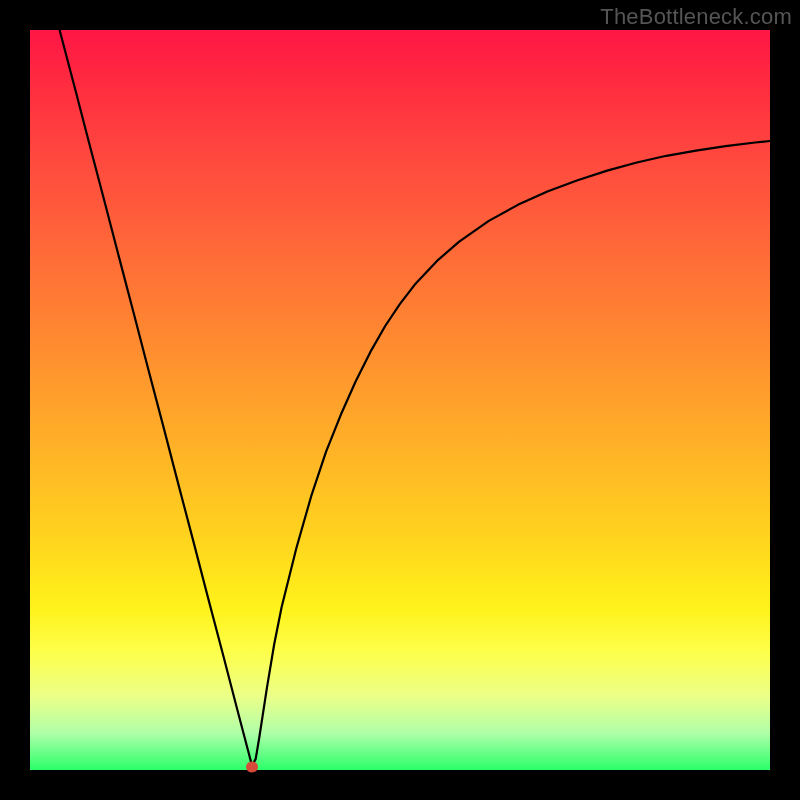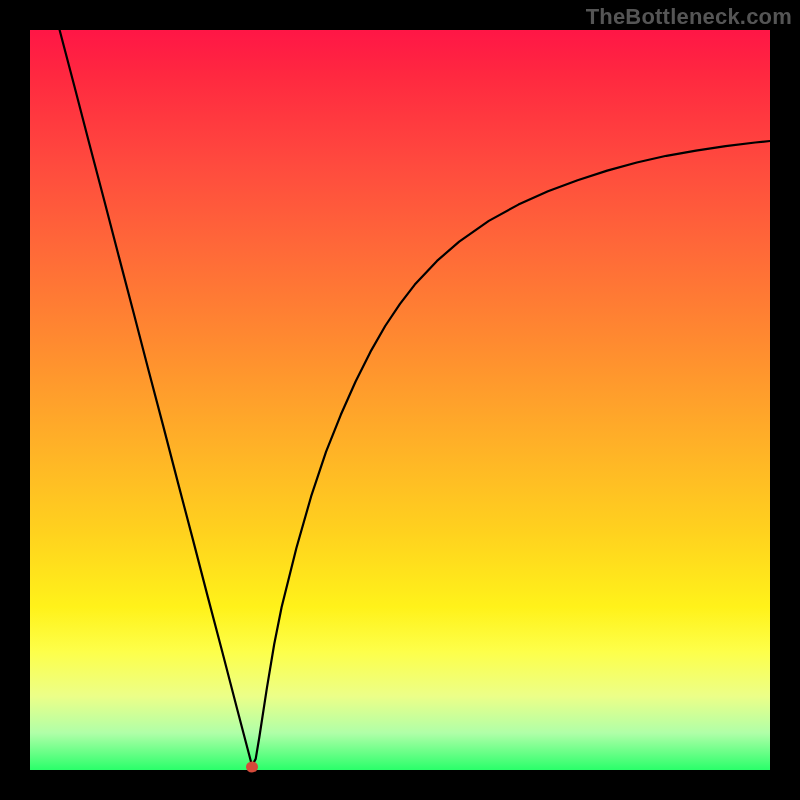--- a/index.html
+++ b/index.html
@@ -45,21 +45,21 @@
     width: 740px;
     height: 740px;
     overflow: visible;
   }
   .watermark {
     position: absolute;
     top: 4px;
     right: 8px;
     color: #555;
     font-size: 22px;
-    font-weight: 700;
+    font-weight: 400;
     letter-spacing: 0.2px;
   }
 </style>
 </head>
 <body>
 <div class="outer">
 
   <div class="plot-bg"></div>
 
   <svg class="curve" viewBox="0 0 740 740">

